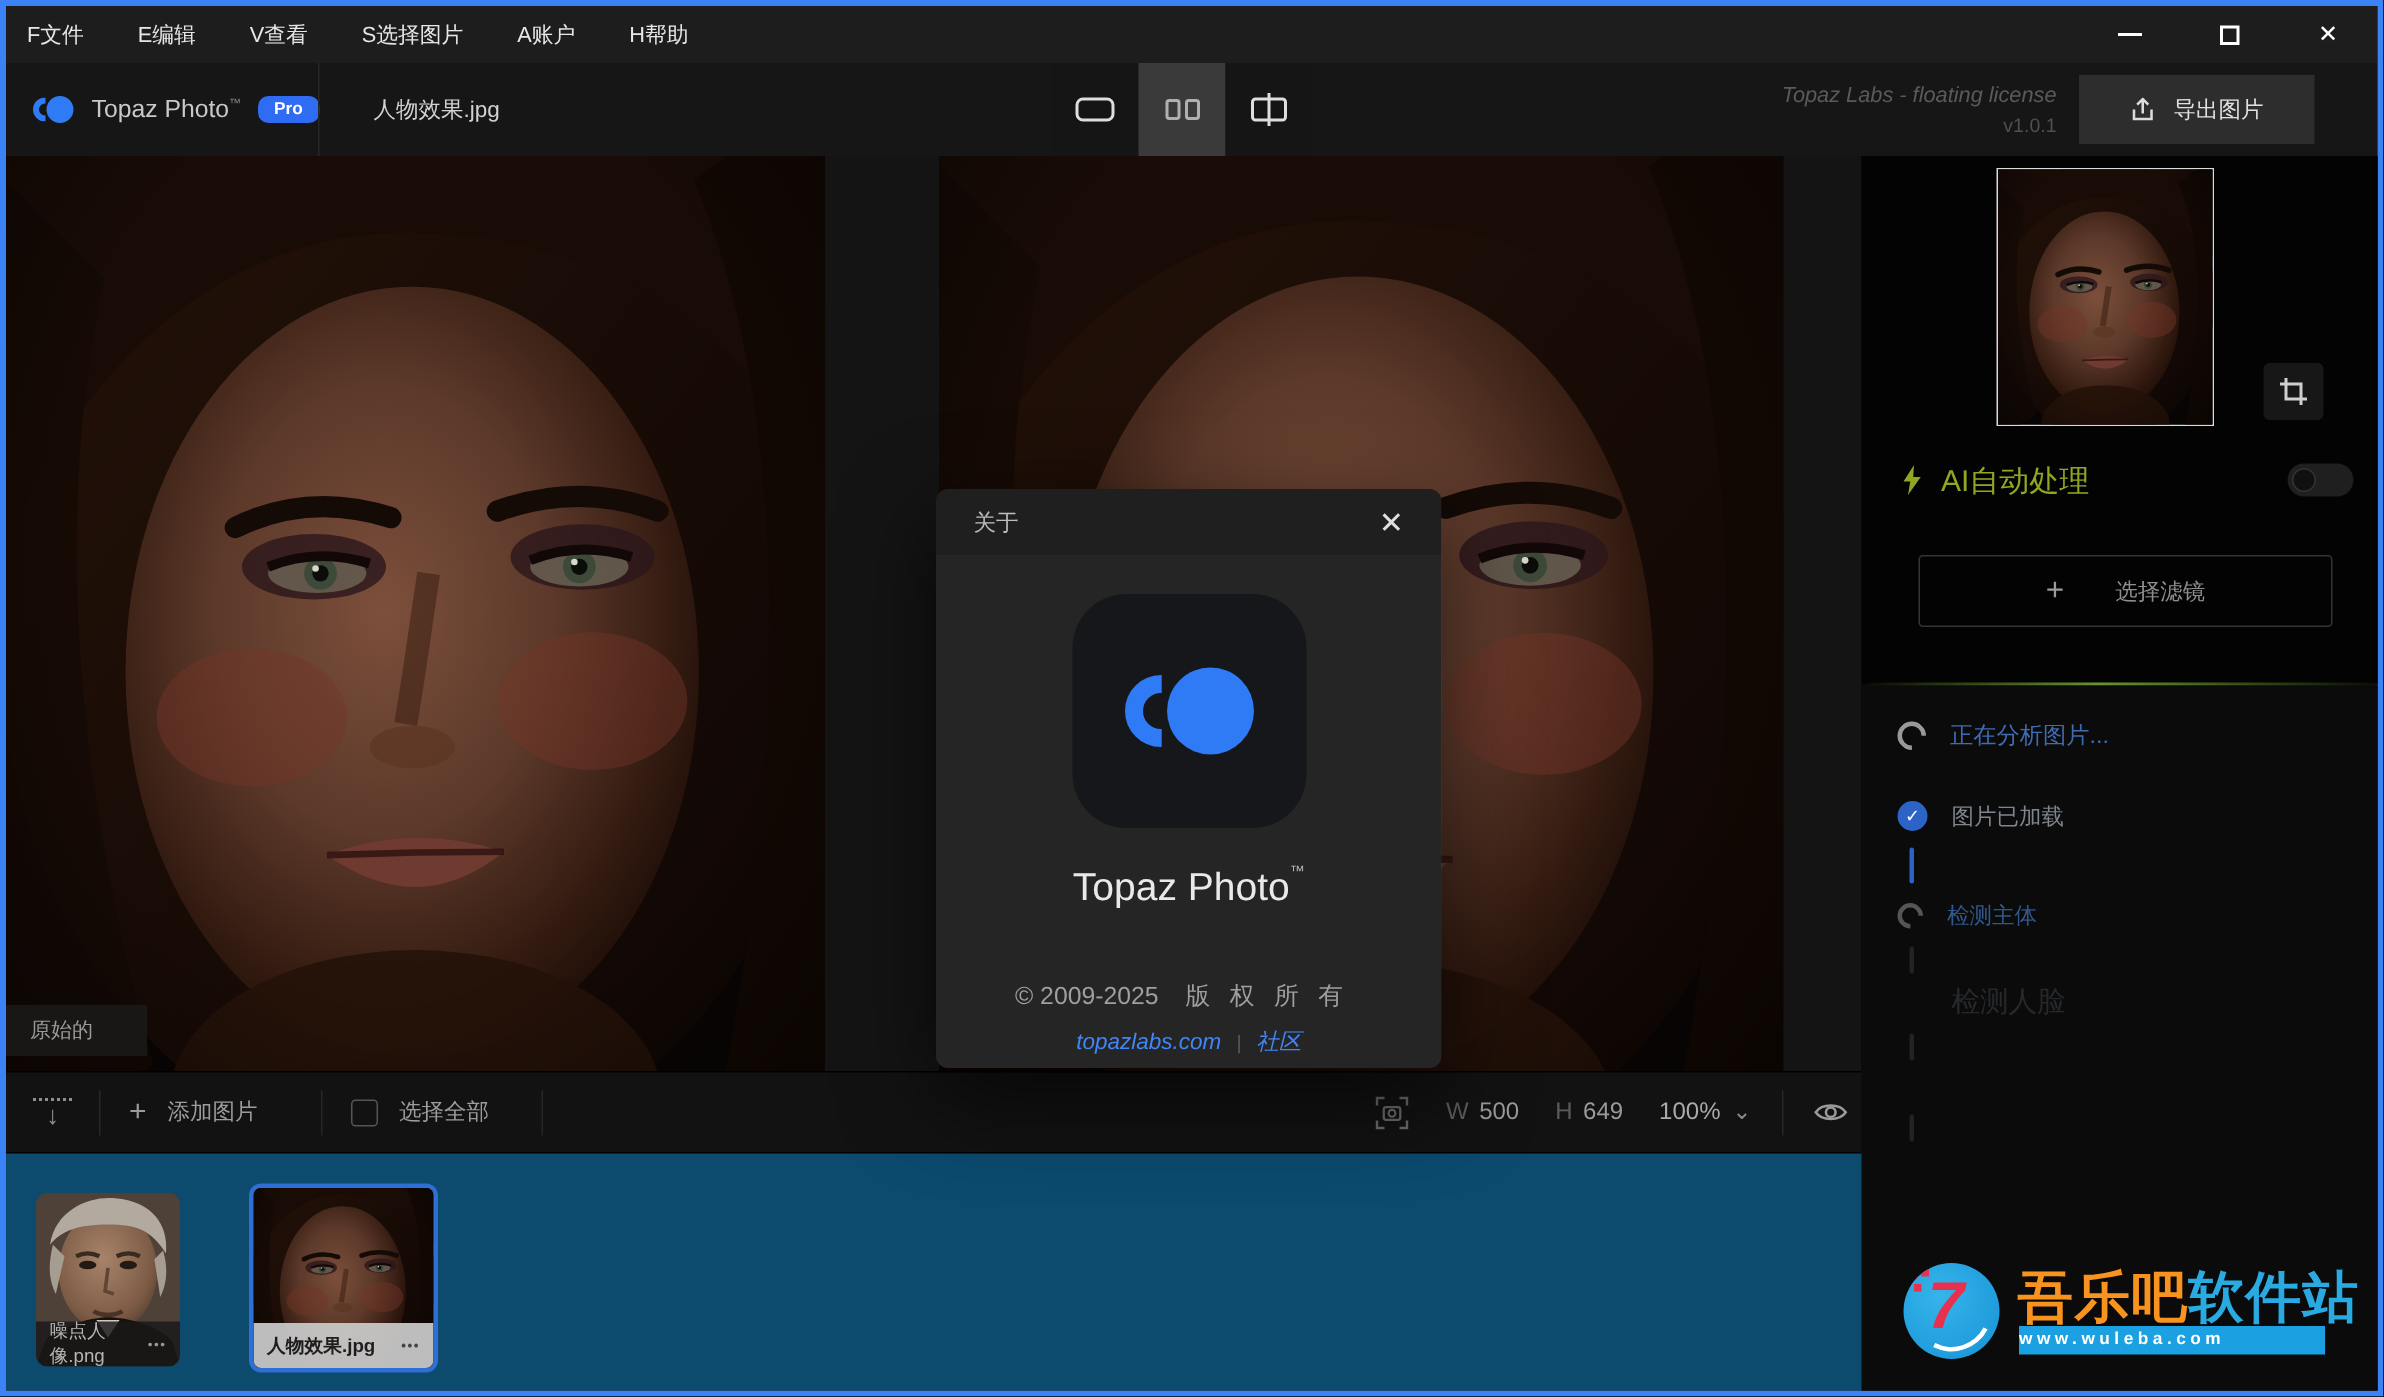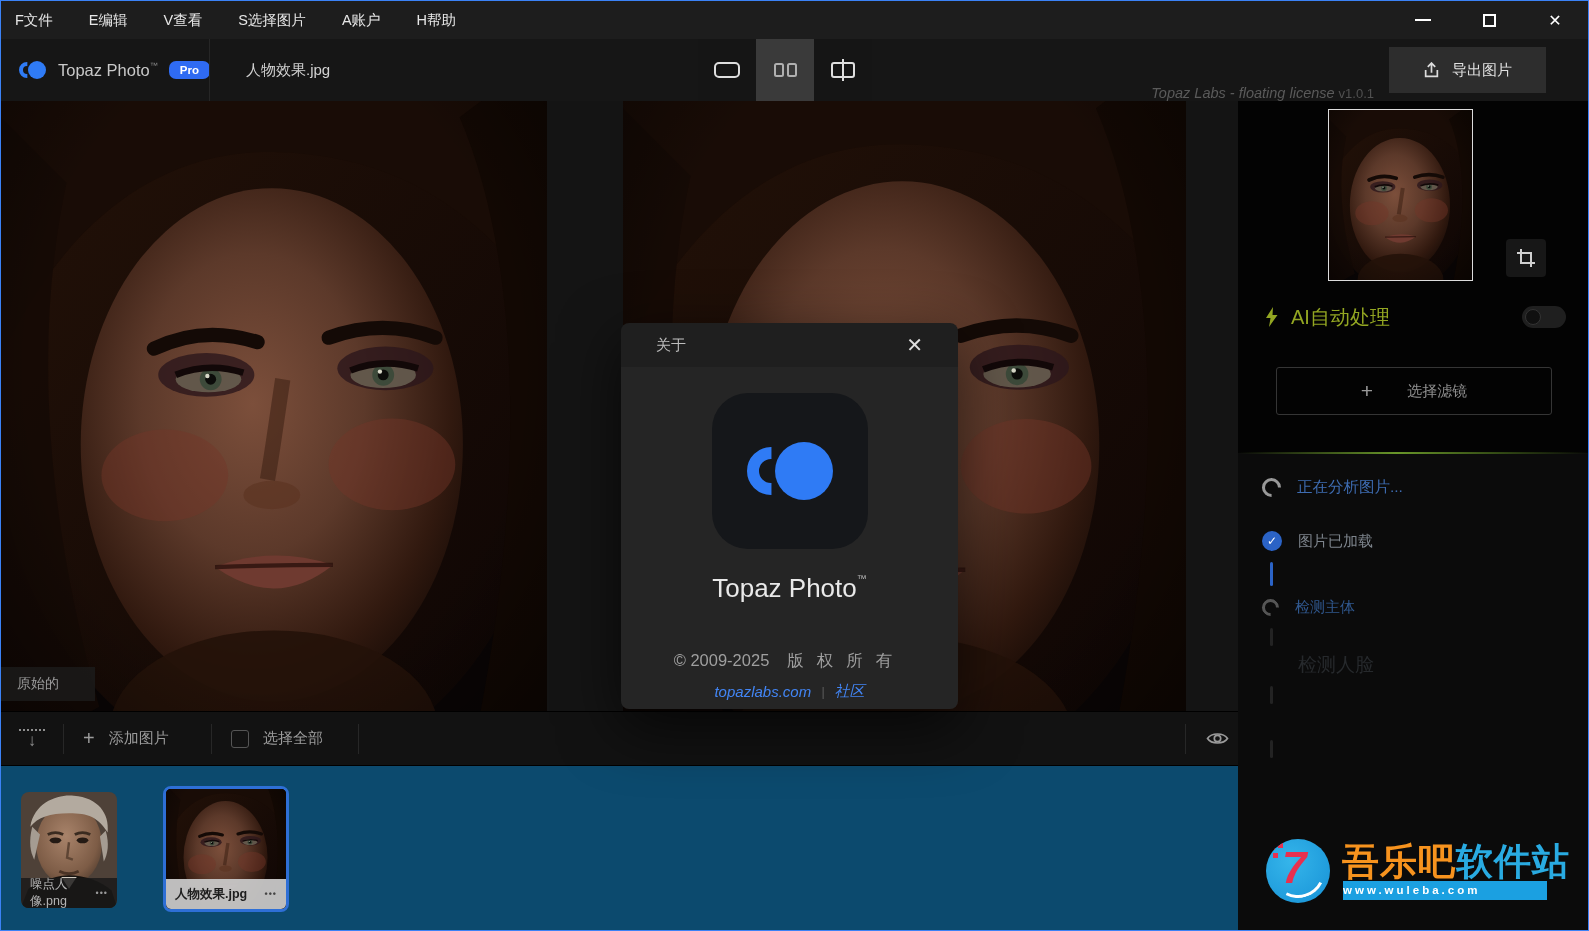--- a/index.html
+++ b/index.html
@@ -1,19 +1,19 @@
 <!DOCTYPE html>
 <html><head>
 <meta charset="utf-8">
 <style>
   * { box-sizing: border-box; margin: 0; padding: 0; }
   html,body { background:#000; }
   body { font-family:"Liberation Sans","DejaVu Sans",sans-serif; }
   #app { position:relative; width:1589px; height:931px; background:#0f0f0f; overflow:hidden;
-         border:1px solid #3b82f6; }
+         border:4px solid #3b82f6; }
 
   
   .menubar { position:absolute; left:0; top:0; right:0; height:38px; background:#1d1d1d;
              display:flex; align-items:center; }
   .menu-items { display:flex; gap:36px; padding-left:14px; }
   .menu-item { color:#e6e6e6; font-size:14.5px; cursor:default; }
   .win-controls { margin-left:auto; display:flex; height:100%; }
   .win-btn { width:66px; height:100%; display:flex; align-items:center; justify-content:center;
              color:#ffffff; font-size:16px; }
   .min-glyph { display:block; width:16px; border-top:2px solid #fff; }
@@ -35,21 +35,21 @@
               color:#d2d2d2; font-size:15px; }
   .view-group { position:absolute; left:697px; top:0; height:100%; display:flex; }
   .view-btn { width:58px; height:100%; display:flex; align-items:center; justify-content:center; background:#151515; }
   .view-btn.active { background:#3a3a3a; }
   .ic-single { width:26px; height:16px; border:2px solid #dedede; border-radius:5px; }
   .ic-dual { display:flex; gap:3px; }
   .ic-dual i { display:block; width:10px; height:14px; border:2px solid #b0b0b0; border-radius:2.5px; }
   .ic-split { position:relative; width:24px; height:16px; border:2px solid #dedede; border-radius:3px; }
   .ic-split::after { content:""; position:absolute; left:50%; top:-5px; bottom:-5px; width:2px;
                      background:#dedede; transform:translateX(-50%); }
-  .license { position:absolute; right:214px; top:0; height:100%; display:flex; flex-direction:row;
+  .license { position:absolute; right:214px; top:0; height:100%; display:flex; flex-direction:column;
              justify-content:center; align-items:flex-end; gap:4px; }
   .license .l1 { font-style:italic; font-size:14.5px; color:#5a5a5a; }
   .license .l2 { font-size:13px; color:#505050; }
   .export-btn { position:absolute; right:42px; top:8px; width:157px; height:46px; background:#2d2d2d;
                 border:none; color:#e0e0e0; font-size:15px; display:flex; align-items:center;
                 justify-content:center; gap:12px; cursor:pointer; }
 
   
   .canvas { position:absolute; top:100px; left:0; width:1237px; height:610px; background:#141414; }
   .img-left  { position:absolute; left:0;   top:0; width:546px; height:610px; }
@@ -143,21 +143,21 @@
   .wm-title { position:absolute; left:76px; top:0; font-size:37px; font-weight:bold; letter-spacing:1px;
               white-space:nowrap; }
   .wm-orange { color:#f7931e; } .wm-blue { color:#29abe2; }
   .wm-bar { position:absolute; left:77px; top:44px; width:204px; height:19px; background:#1ba0e1;
             color:#fff; font-size:11.5px; font-weight:bold; letter-spacing:3px; text-align:left;
             line-height:19px; }
 
   
   .dialog { position:absolute; left:620px; top:322px; width:337px; height:386px; border-radius:8px;
             overflow:hidden; box-shadow:0 18px 60px rgba(0,0,0,.65); z-index:20; }
-  .dlg-head { height:44px; background:#1f1f1f; display:flex; align-items:center; padding:0 35px; }
+  .dlg-head { height:44px; background:#1f1f1f; display:flex; align-items:center; padding:0 25px; }
   .dlg-title { color:#bdbdbd; font-size:15px; }
   .dlg-close { margin-left:auto; color:#dedede; font-size:20px; cursor:pointer; }
   .dlg-body { height:342px; background:#252525; display:flex; flex-direction:column; align-items:center; }
   .tile { margin-top:26px; width:156px; height:156px; background:#15171a; border-radius:36px;
           display:flex; align-items:center; justify-content:center; }
   .big-mark { position:relative; width:86px; height:58px; }
   .big-mark .ring { position:absolute; left:0; top:5px; width:48px; height:48px; border:12px solid #2f7bf5;
                     border-radius:50%; clip-path:polygon(0 0,52% 0,52% 100%,0 100%); }
   .big-mark .dot { position:absolute; left:28px; top:0; width:58px; height:58px; background:#2f7bf5;
                    border-radius:50%; }
@@ -399,20 +399,33 @@
       <span class="plus-glyph">+</span>
       <span>添加图片</span>
     </div>
     <div class="tdiv" style="left:210px"></div>
     <div class="tool-item" style="left:230px">
       <span class="checkbox"></span>
       <span>选择全部</span>
     </div>
     <div class="tdiv" style="left:357px"></div>
 
+    <div class="size-info">
+      <svg class="icon" width="24" height="24" viewBox="0 0 24 24">
+        <path d="M2 7 V2 H7 M17 2 H22 V7 M22 17 V22 H17 M7 22 H2 V17" stroke="#6a6a6a" stroke-width="1.6" fill="none"></path>
+        <rect x="6.5" y="8" width="11" height="8.5" rx="1.5" stroke="#6a6a6a" stroke-width="1.5" fill="none"></rect>
+        <circle cx="12" cy="12.2" r="2.3" stroke="#6a6a6a" stroke-width="1.4" fill="none"></circle>
+      </svg>
+      <span><span class="dim-label">W</span><span class="dim-value">500</span></span>
+      <span><span class="dim-label">H</span><span class="dim-value">649</span></span>
+      <span class="zoom-group">
+        <span>100%</span>
+        <span class="chev">⌄</span>
+      </span>
+    </div>
     <div class="tdiv" style="left:1184px"></div>
     <div class="eye-btn">
       <svg class="icon" width="23" height="17" viewBox="0 0 23 17">
         <path d="M1.5 8.5 C5.5 2.5 17.5 2.5 21.5 8.5 C17.5 14.5 5.5 14.5 1.5 8.5 Z" stroke="#9a9a9a" stroke-width="1.7" fill="none"></path>
         <circle cx="11.5" cy="8.5" r="3.2" stroke="#9a9a9a" stroke-width="1.7" fill="none"></circle>
       </svg>
     </div>
   </div>
 
   <div class="filmstrip">

